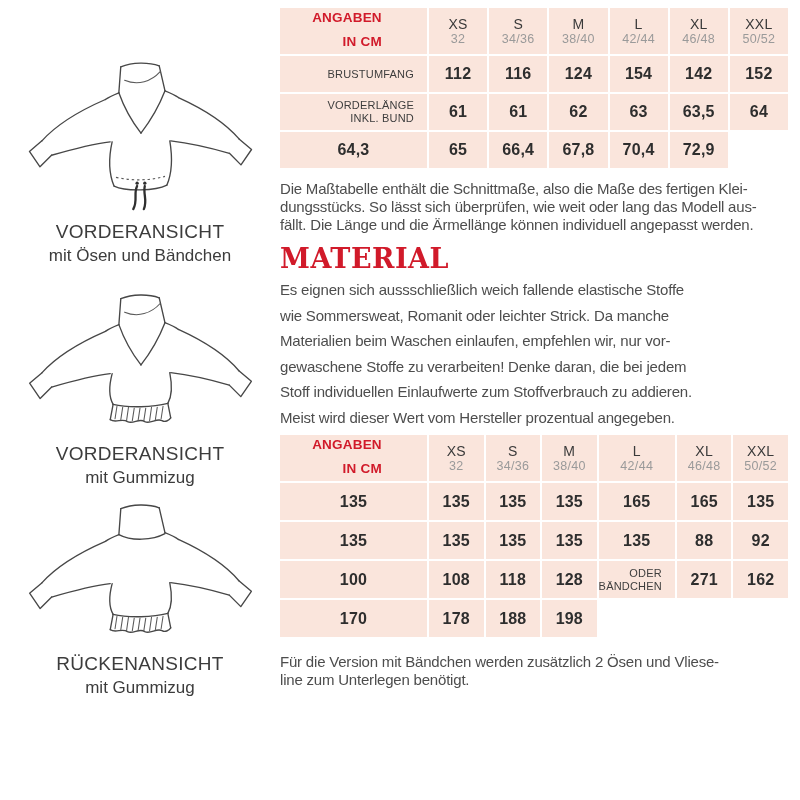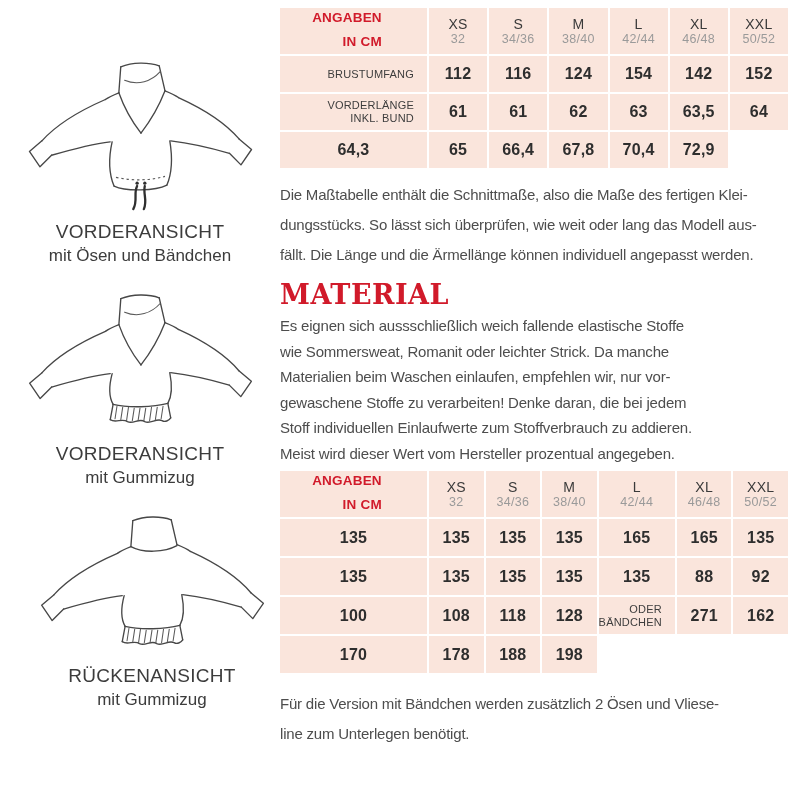--- a/index.html
+++ b/index.html
@@ -42,21 +42,21 @@
   .label-cell{justify-content:flex-end;padding-right:13px;box-sizing:border-box;}
   .corner{
     font-size:13.5px;line-height:24px;font-weight:bold;text-align:right;
     color:var(--accent-red,#d11a2a);white-space:pre-line;letter-spacing:.2px;
   }
   .row-label{font-size:11px;line-height:13px;color:#3d3d3d;text-align:right;white-space:pre-line;letter-spacing:.2px;}
   .size{font-size:14px;line-height:16px;color:#3a3a3a;letter-spacing:.3px;}
   .sub{font-size:12.5px;line-height:15px;color:var(--sub-gray,#9a9a9a);letter-spacing:.3px;}
   .val{font-size:16px;font-weight:600;color:#2e2e2e;letter-spacing:.2px;}
 
-  .para{white-space:pre;font-size:15px;line-height:30px;letter-spacing:-0.2px;color:#4d4d4d;margin:0;}
+  .para{white-space:pre;font-size:15px;line-height:18px;letter-spacing:-0.2px;color:#4d4d4d;margin:0;}
   .para-1{margin-top:12px;}
   .para-2{margin-top:6px;line-height:25.5px;}
   .para-3{margin-top:16px;}
 </style>
 </head>
 <body>
 
 <div class="page">
 
   <figure class="figure fig-1" style="margin:0;">
@@ -113,21 +113,21 @@
       <path class="sketch" d="M159,116 L162,131"></path>
       <path class="sketch" d="M99,133 C105,137 111,131 117,135 C123,138 129,131 135,135 C141,138 147,131 153,134 C156,136 160,134 162,131"></path>
       <path class="sketch-thin" d="M106,119 L104,132 M112,120 L110,133 M118,120 L116,134 M124,121 L122,134 M130,121 L128,134 M136,121 L134,134 M142,120 L140,134 M148,120 L146,133 M154,119 L152,132"></path>
     </svg>
     <figcaption>
       <div class="caption-1">VORDERANSICHT</div>
       <div class="caption-2">mit Gummizug</div>
     </figcaption>
   </figure>
 
-  <figure class="figure fig-3" style="margin:12px;">
+  <figure class="figure fig-3" style="margin:0;">
     <svg width="250" height="144" viewBox="0 0 260 150">
       <path class="sketch" d="M108,34 L110,7"></path>
       <path class="sketch" d="M110,7 C122,2 139,2 150,6"></path>
       <path class="sketch" d="M150,6 L156,32"></path>
       <path class="sketch" d="M108,34 C121,41 143,40 156,33"></path>
       <path class="sketch" d="M108,34 C103,36 98,38 94,41"></path>
       <path class="sketch" d="M94,41 C71,51 46,64 28,84"></path>
       <path class="sketch" d="M28,84 L15,95 L26,111 L38,99"></path>
       <path class="sketch" d="M38,99 C62,92 82,87 99,85"></path>
       <path class="sketch" d="M156,32 C161,34 166,36 170,39"></path>

